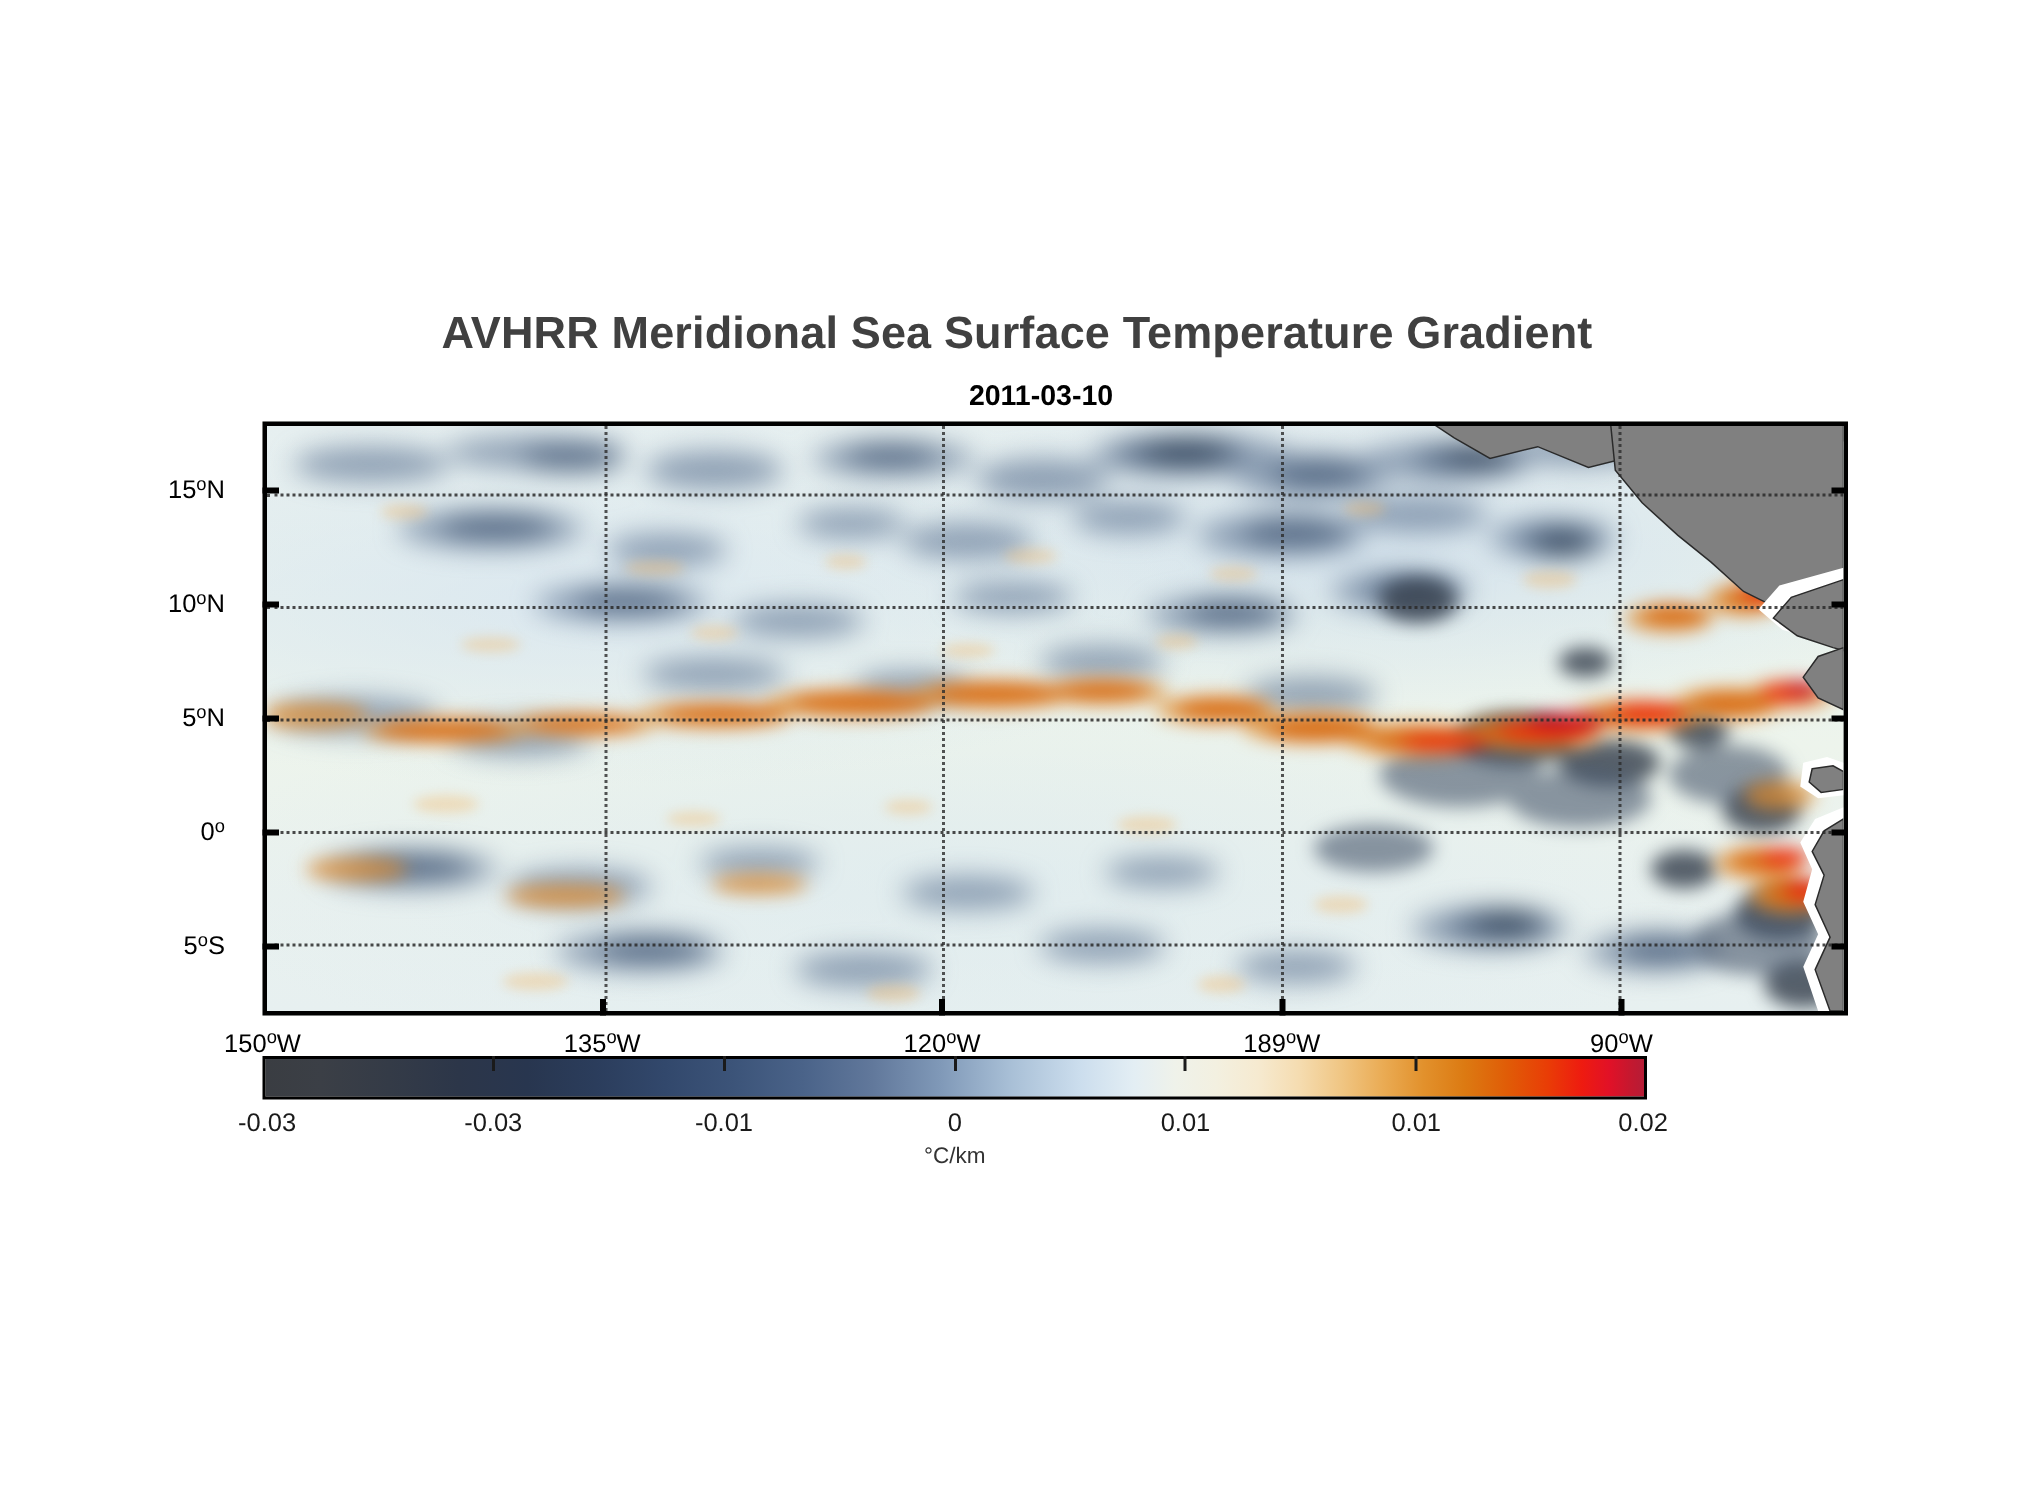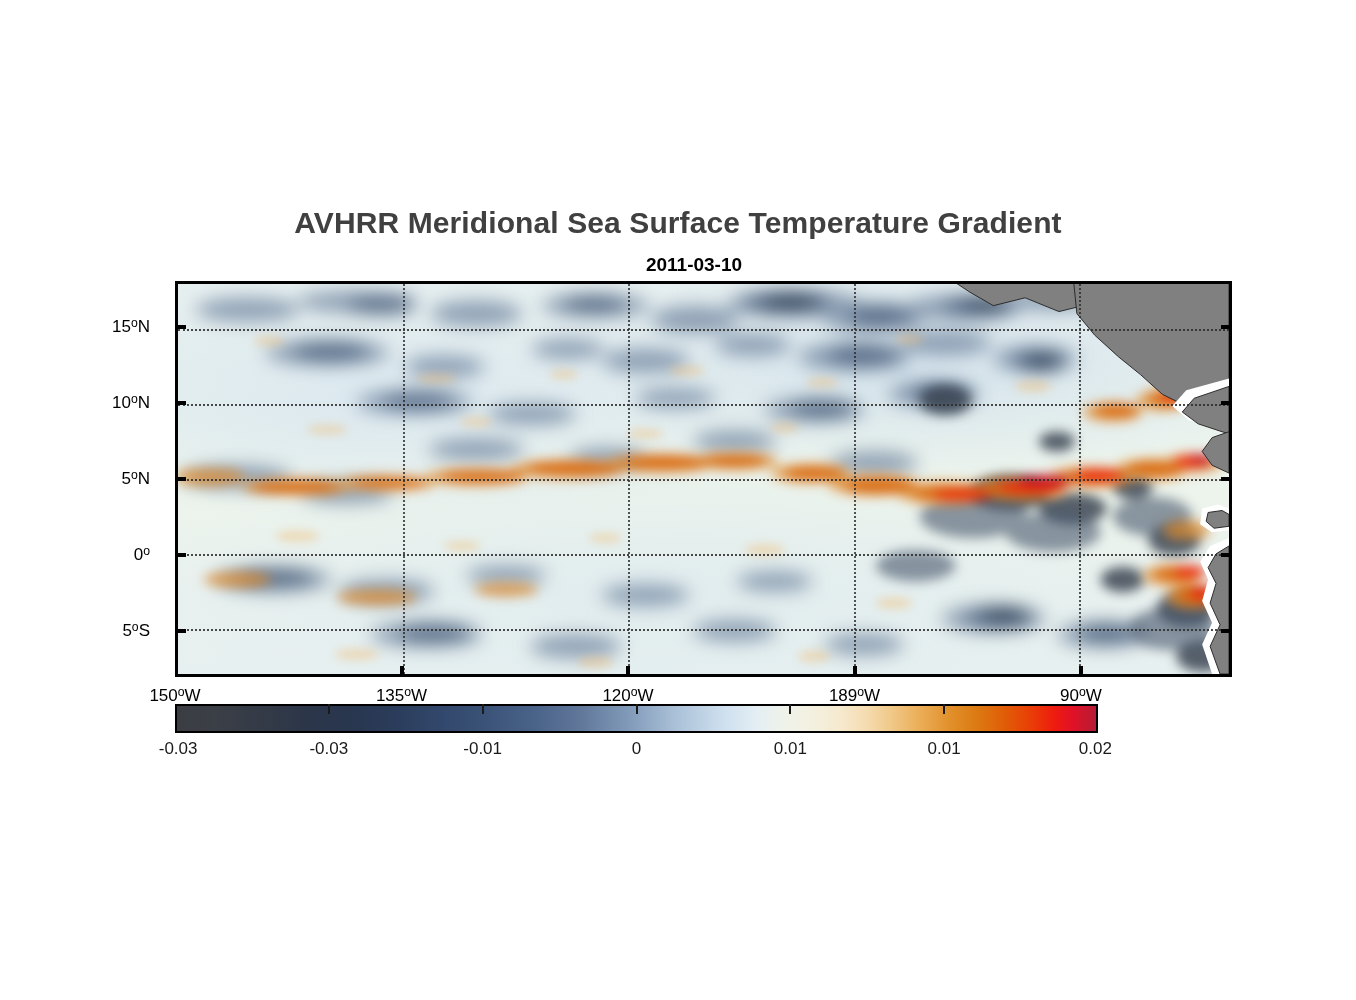--- a/index.html
+++ b/index.html
@@ -328,15 +328,16 @@
     <div class="cbar-tick" style="left:83.333%"></div>
 
     <div class="cbar-lab" style="left:0%;transform:translateX(-42%)">-0.03</div>
     <div class="cbar-lab" style="left:16.666%">-0.03</div>
     <div class="cbar-lab" style="left:33.333%">-0.01</div>
     <div class="cbar-lab" style="left:50%">0</div>
     <div class="cbar-lab" style="left:66.666%">0.01</div>
     <div class="cbar-lab" style="left:83.333%">0.01</div>
     <div class="cbar-lab" style="left:100%;transform:translateX(-58%)">0.02</div>
 
+    <div class="cbar-unit">°C/km</div>
   </div>
 
 </div>
 
 </body></html>

